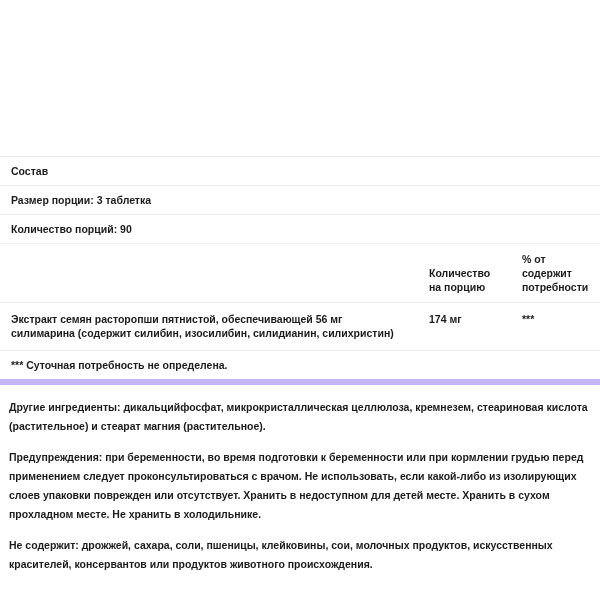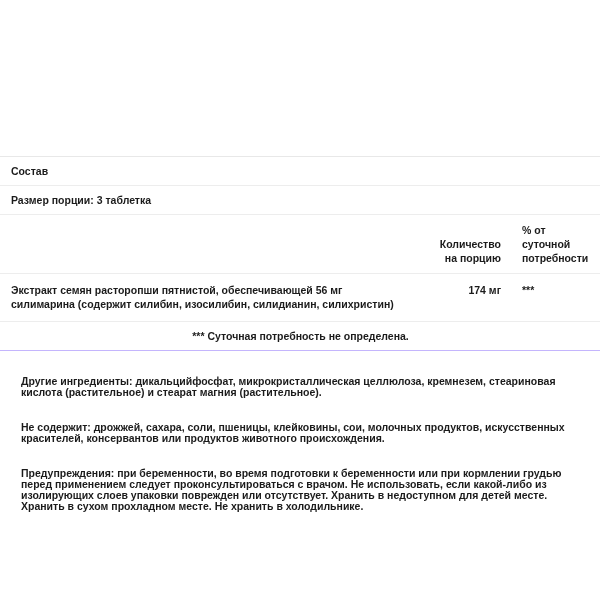--- a/index.html
+++ b/index.html
@@ -28,40 +28,39 @@
   .top-spacer {
     height: 156px;
   }
 
   
   .facts-table {
     width: 600px;
     border-collapse: collapse;
     table-layout: fixed;
     border-top: 1px solid #e8e8e8;
-    border-bottom: 1px solid #c4b5fd;
+    border-bottom: 6px solid #c4b5fd;
   }
 
   .facts-table td {
     border-bottom: 1px solid #ededed;
     padding: 6px 10px 6px 11px;
     vertical-align: top;
     font-size: 10.5px;
     line-height: 14px;
     font-weight: bold;
     color: #1b1b1b;
   }
 
   .facts-table tr:last-child td {
     border-bottom: none;
-    text-align: center;
   }
 
   .col-name   { width: 418px; }
-  .col-amount { width: 93px; text-align: right;  }
+  .col-amount { width: 93px;  }
   .col-dv     { width: 89px;  }
 
   .row-title td,
   .row-serving-size td,
   .row-servings td {
     padding-top: 7px;
     padding-bottom: 7px;
   }
 
   
@@ -101,24 +100,24 @@
     padding-top: 7px;
     padding-bottom: 7px;
     font-weight: bold;
   }
 
   
   .notes {
     padding: 0 8px 0 9px;
   }
   .note {
-    margin: 12px;
+    margin: 0;
     padding-top: 12px;
     font-size: 10.5px;
-    line-height: 11px;
+    line-height: 19px;
     font-weight: bold;
     color: #1b1b1b;
     max-width: 584px;
   }
   .note:first-child {
     padding-top: 13px;
   }
 </style>
 </head>
 <body>
@@ -135,38 +134,41 @@
     </colgroup>
     <tbody>
       <tr class="row-title">
         <td colspan="3">Состав</td>
       </tr>
 
       <tr class="row-serving-size">
         <td colspan="3">Размер порции: 3 таблетка</td>
       </tr>
 
+      <tr class="row-servings">
+        <td colspan="3">Количество порций: 90</td>
+      </tr>
 
       <tr class="row-colheads">
         <td class="col-name"></td>
         <td class="col-amount colhead">Количество на порцию</td>
-        <td class="col-dv colhead">% от суточной потребности</td>
+        <td class="col-dv colhead">% от содержит потребности</td>
       </tr>
 
       <tr class="row-ingredient">
         <td class="col-name ingredient-name">Экстракт семян расторопши пятнистой, обеспечивающей 56 мг силимарина (содержит силибин, изосилибин, силидианин, силихристин)</td>
         <td class="col-amount ingredient-amount">174 мг</td>
         <td class="col-dv ingredient-dv">***</td>
       </tr>
 
       <tr class="row-footnote">
         <td colspan="3">*** Суточная потребность не определена.</td>
       </tr>
     </tbody>
   </table>
 
   <div class="notes">
     <p class="note">Другие ингредиенты: дикальцийфосфат, микрокристаллическая целлюлоза, кремнезем, стеариновая кислота (растительное) и стеарат магния (растительное).</p>
+    <p class="note">Предупреждения: при беременности, во время подготовки к беременности или при кормлении грудью перед применением следует проконсультироваться с врачом. Не использовать, если какой-либо из изолирующих слоев упаковки поврежден или отсутствует. Хранить в недоступном для детей месте. Хранить в сухом прохладном месте. Не хранить в холодильнике.</p>
     <p class="note">Не содержит: дрожжей, сахара, соли, пшеницы, клейковины, сои, молочных продуктов, искусственных красителей, консервантов или продуктов животного происхождения.</p>
-    <p class="note">Предупреждения: при беременности, во время подготовки к беременности или при кормлении грудью перед применением следует проконсультироваться с врачом. Не использовать, если какой-либо из изолирующих слоев упаковки поврежден или отсутствует. Хранить в недоступном для детей месте. Хранить в сухом прохладном месте. Не хранить в холодильнике.</p>
   </div>
 
 </div>
 
 </body></html>

